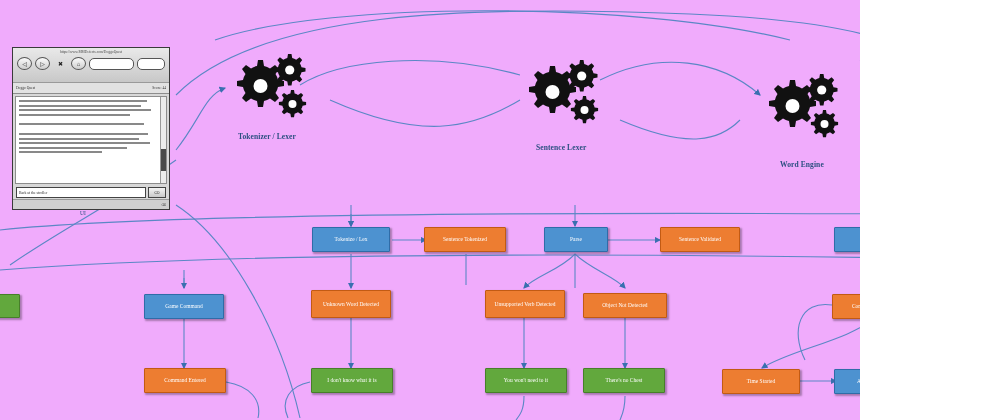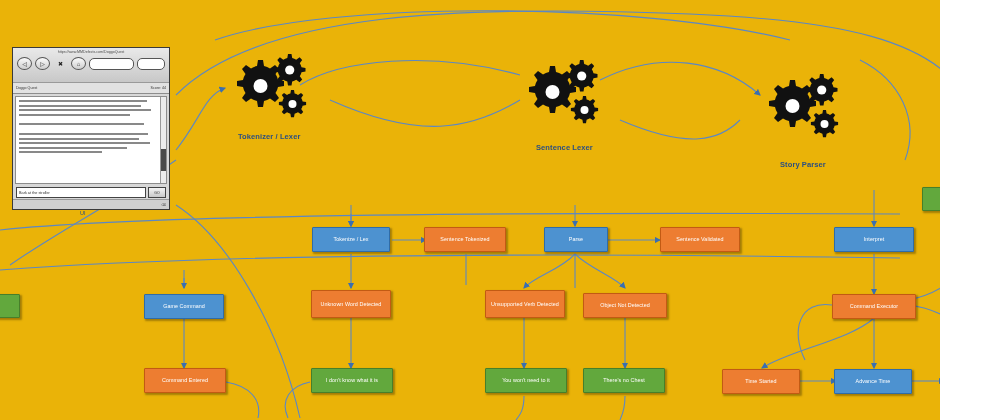--- a/index.html
+++ b/index.html
@@ -2,25 +2,25 @@
 <html><head>
 <meta charset="utf-8">
 <style>
   html, body {
     margin: 0;
     padding: 0;
     background: #ffffff;
   }
   #canvas {
     position: relative;
-    width: 940px;
+    width: 860px;
     height: 420px;
-    background: #eab308;
+    background: #f0abfc;
     overflow: hidden;
-    font-family: Liberation Sans, sans-serif;
+    font-family: Liberation Serif, serif;
   }
   #wires {
     position: absolute;
     left: 0; top: 0;
     width: 1000px; height: 420px;
     pointer-events: none;
   }
 
   
   .node {
@@ -347,21 +347,21 @@
       <g fill="#111111">
         <path d="M30 8 l5 0 1 6 a16 16 0 0 1 6 2.5 l5-3.5 4 4 -3.5 5 a16 16 0 0 1 2.5 6 l6 1 0 5 -6 1 a16 16 0 0 1 -2.5 6 l3.5 5 -4 4 -5-3.5 a16 16 0 0 1 -6 2.5 l-1 6 -5 0 -1-6 a16 16 0 0 1 -6-2.5 l-5 3.5 -4-4 3.5-5 a16 16 0 0 1 -2.5-6 l-6-1 0-5 6-1 a16 16 0 0 1 2.5-6 l-3.5-5 4-4 5 3.5 a16 16 0 0 1 6-2.5 z"></path>
         <circle cx="32.5" cy="34" r="7" fill="#ffffff"></circle>
         <path d="M60 2 l3.5 0 .7 4 a11 11 0 0 1 4 1.7 l3.4-2.4 2.6 2.6 -2.4 3.4 a11 11 0 0 1 1.7 4 l4 .7 0 3.5 -4 .7 a11 11 0 0 1 -1.7 4 l2.4 3.4 -2.6 2.6 -3.4-2.4 a11 11 0 0 1 -4 1.7 l-.7 4 -3.5 0 -.7-4 a11 11 0 0 1 -4-1.7 l-3.4 2.4 -2.6-2.6 2.4-3.4 a11 11 0 0 1 -1.7-4 l-4-.7 0-3.5 4-.7 a11 11 0 0 1 1.7-4 l-2.4-3.4 2.6-2.6 3.4 2.4 a11 11 0 0 1 4-1.7 z"></path>
         <circle cx="61.7" cy="18" r="4.6" fill="#ffffff"></circle>
         <path d="M63 38 l3 0 .6 3.5 a9.5 9.5 0 0 1 3.4 1.4 l3-2 2.2 2.2 -2 3 a9.5 9.5 0 0 1 1.4 3.4 l3.5 .6 0 3 -3.5 .6 a9.5 9.5 0 0 1 -1.4 3.4 l2 3 -2.2 2.2 -3-2 a9.5 9.5 0 0 1 -3.4 1.4 l-.6 3.5 -3 0 -.6-3.5 a9.5 9.5 0 0 1 -3.4-1.4 l-3 2 -2.2-2.2 2-3 a9.5 9.5 0 0 1 -1.4-3.4 l-3.5-.6 0-3 3.5-.6 a9.5 9.5 0 0 1 1.4-3.4 l-2-3 2.2-2.2 3 2 a9.5 9.5 0 0 1 3.4-1.4 z"></path>
         <circle cx="64.5" cy="52" r="4" fill="#ffffff"></circle>
       </g>
     </svg>
   </div>
-  <div class="gear-label" style="left:780px; top:160px;">Story Parser</div>
+  <div class="gear-label" style="left:780px; top:160px;">Word Engine</div>
 
   <div class="node blue" style="left:312px; top:227px; width:78px; height:25px;">Tokenize / Lex</div>
   <div class="node orange" style="left:424px; top:227px; width:82px; height:25px;">Sentence Tokenized</div>
   <div class="node blue" style="left:544px; top:227px; width:64px; height:25px;">Parse</div>
   <div class="node orange" style="left:660px; top:227px; width:80px; height:25px;">Sentence Validated</div>
   <div class="node blue" style="left:834px; top:227px; width:80px; height:25px;">Interpret</div>
 
   <div class="node green" style="left:922px; top:187px; width:80px; height:24px;">Response Text</div>
   <div class="node green" style="left:988px; top:187px; width:28px; height:24px;"></div>
   <div class="node green" style="left:-18px; top:294px; width:38px; height:24px;"></div>

